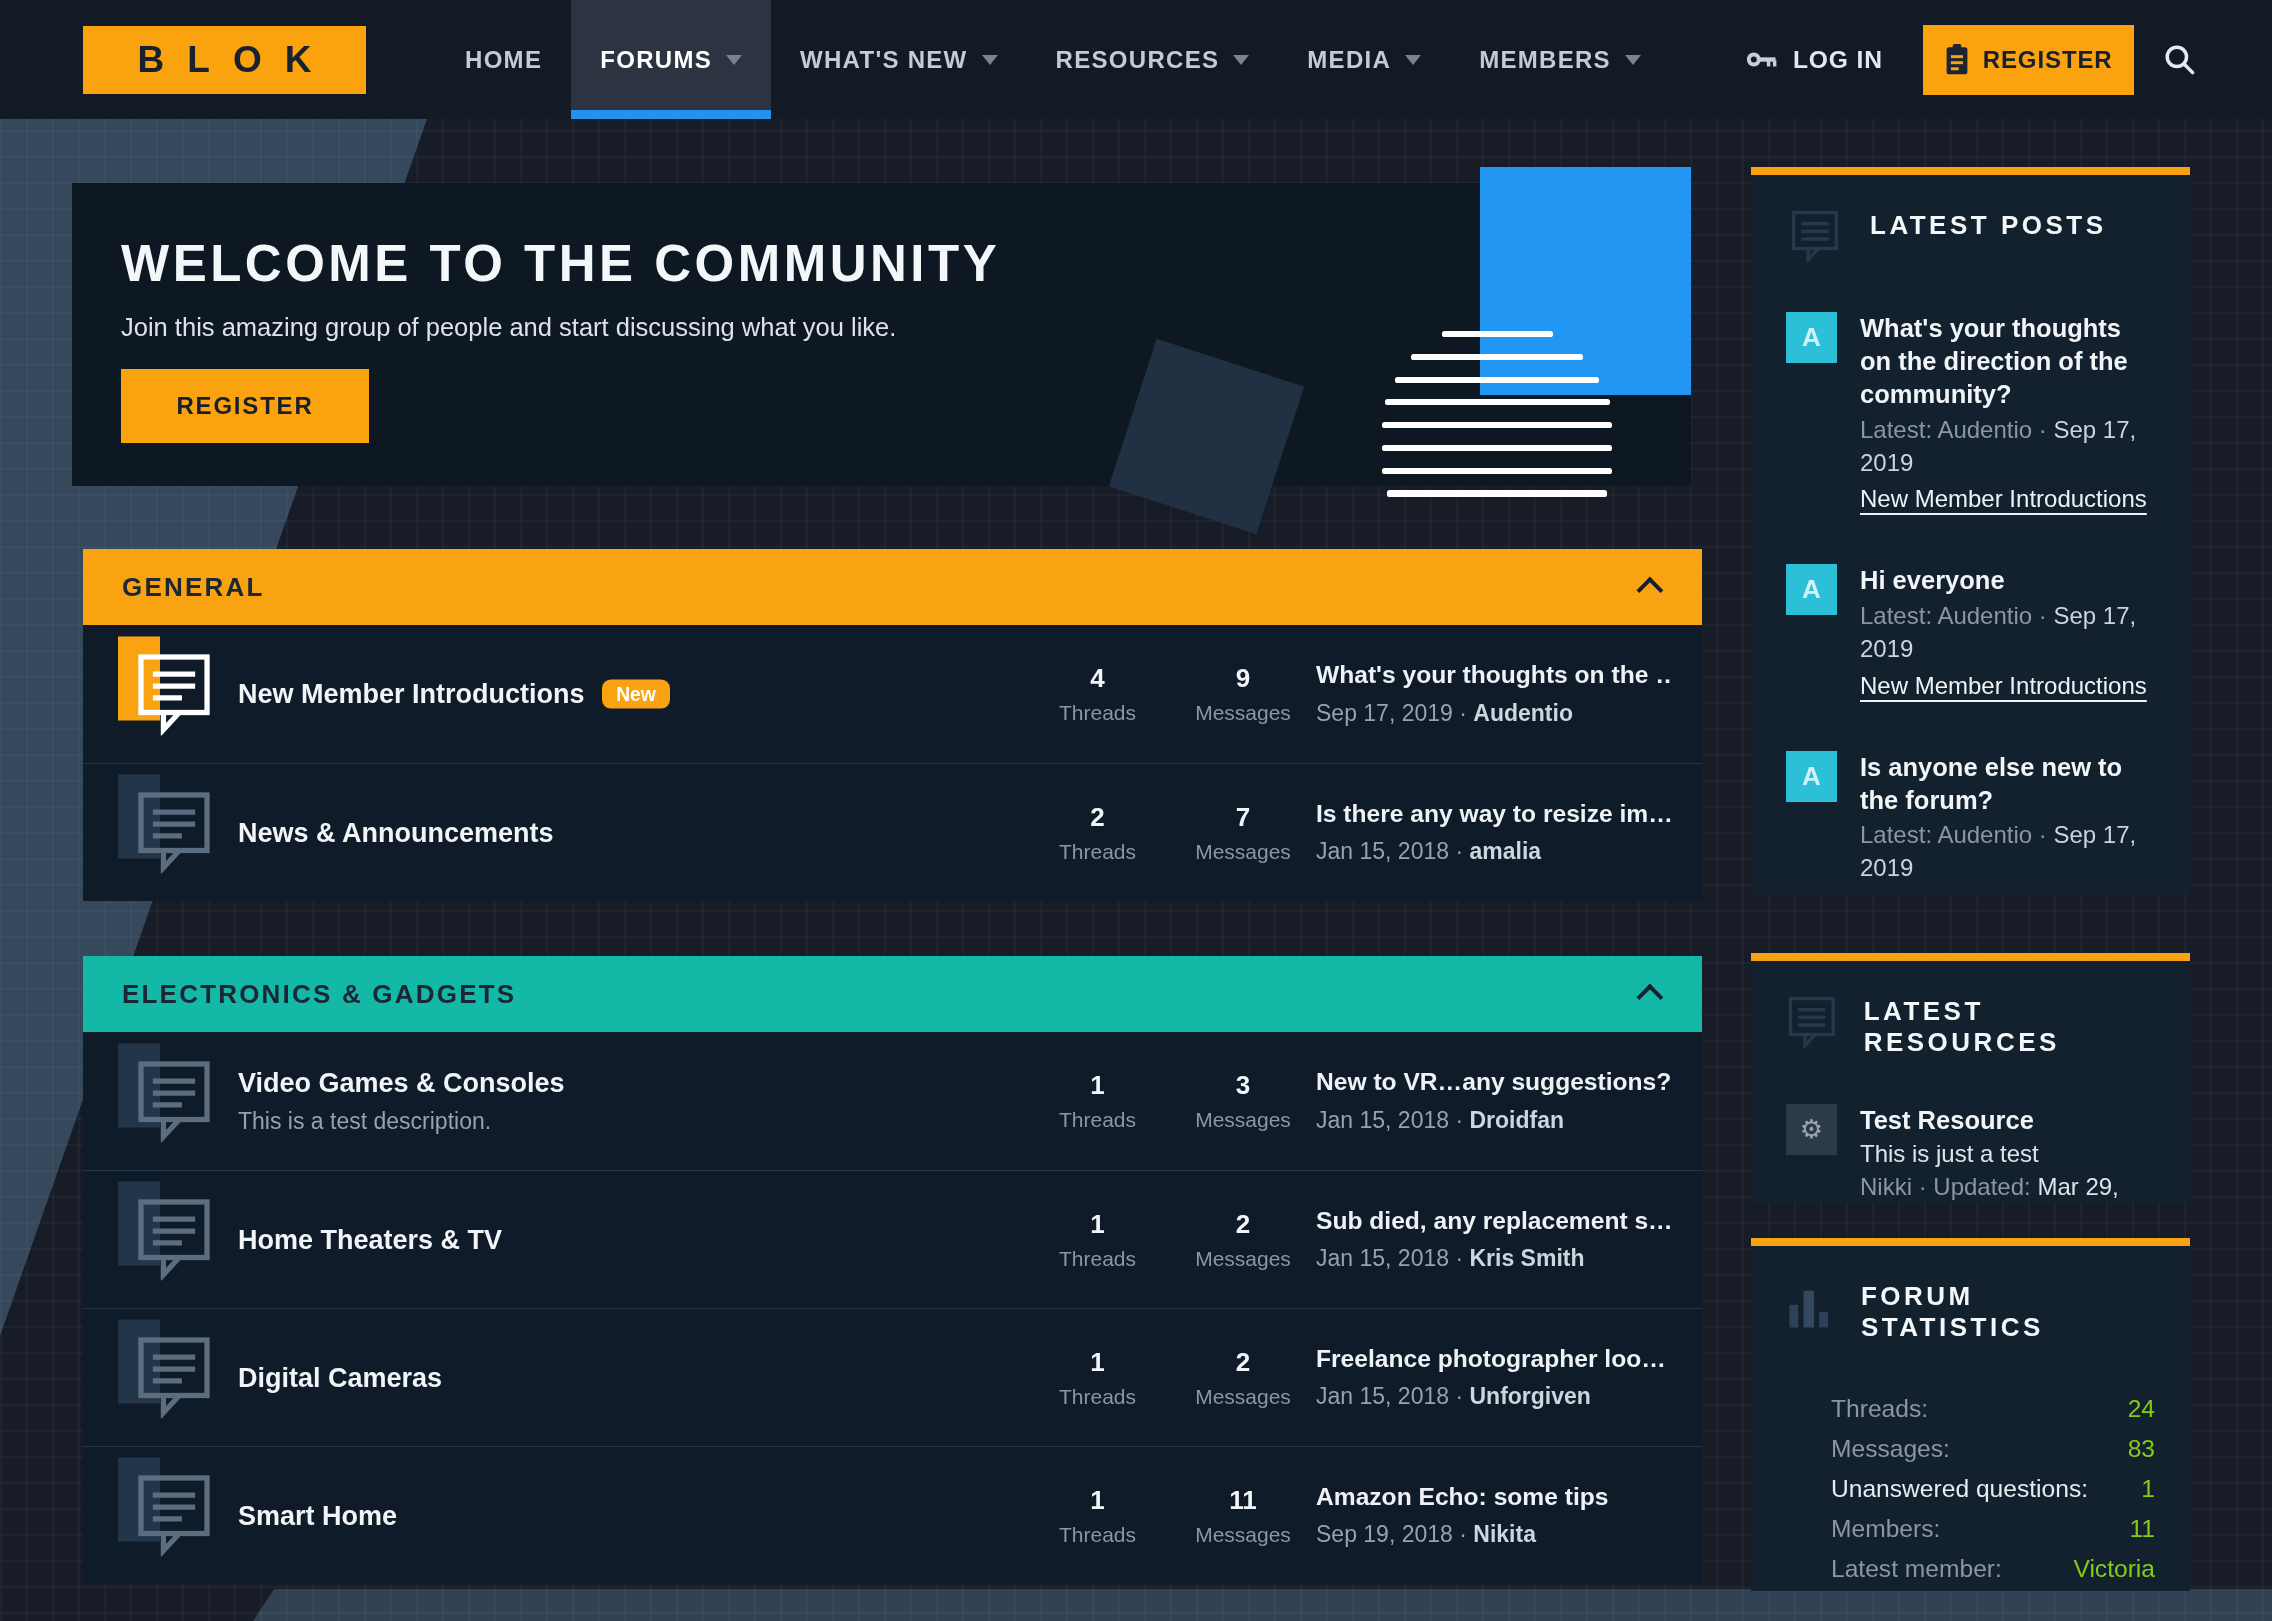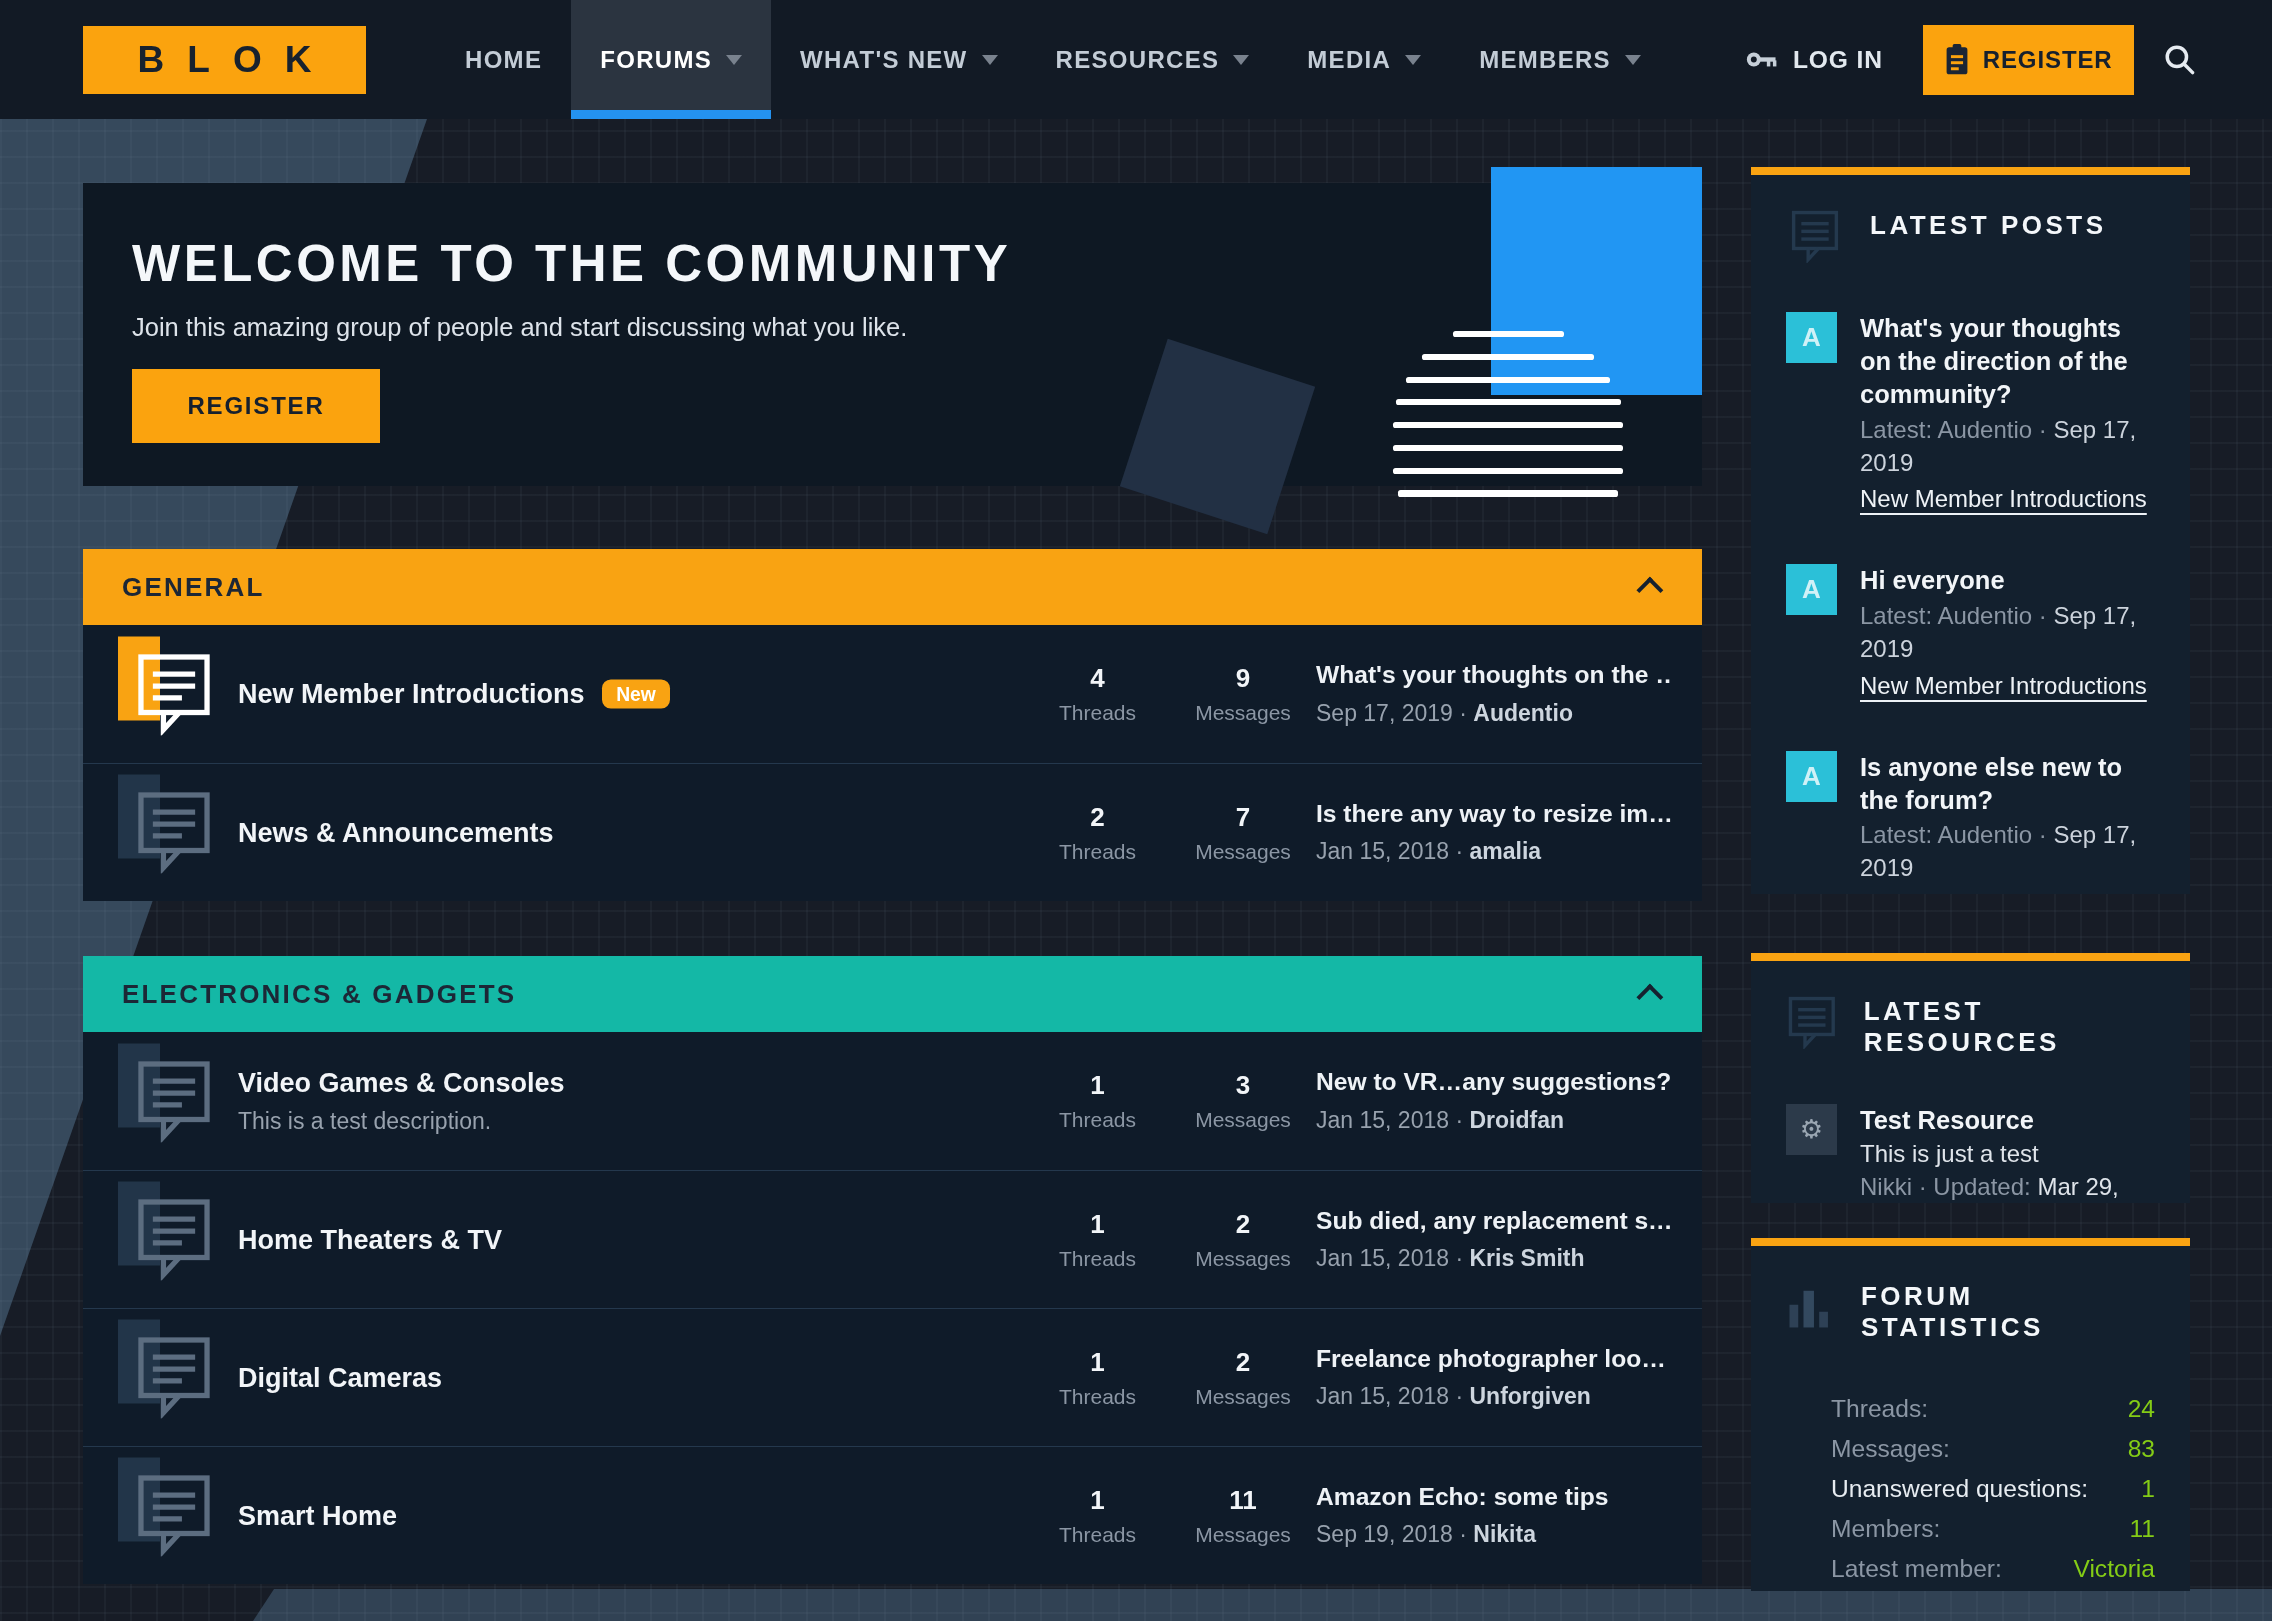--- a/index.html
+++ b/index.html
@@ -63,21 +63,21 @@
   }
   .btn-register-nav {
     margin-left:40px; width:211px; height:70px; background:#fba30e; border:none;
     display:flex; align-items:center; justify-content:center; gap:12.3px;
     font-family:inherit; font-size:24px; font-weight:700; letter-spacing:0.9px;
     color:#16202e; cursor:pointer;
   }
   .search-btn { margin-left:28px; cursor:pointer; display:flex; align-items:center; }
   
   .hero {
-    position:absolute; left:83px; top:183px; width:1619px; height:303px;
+    position:absolute; left:72px; top:183px; width:1619px; height:303px;
     background:#0e1823; z-index:5;
   }
   .hero-title {
     position:absolute; left:49px; top:51px; font-size:51px; font-weight:800;
     letter-spacing:3.5px; color:#f4f7fa;
   }
   .hero-sub {
     position:absolute; left:49px; top:130px; font-size:25.5px; color:#dde3ea;
   }
   .btn-hero-register {

